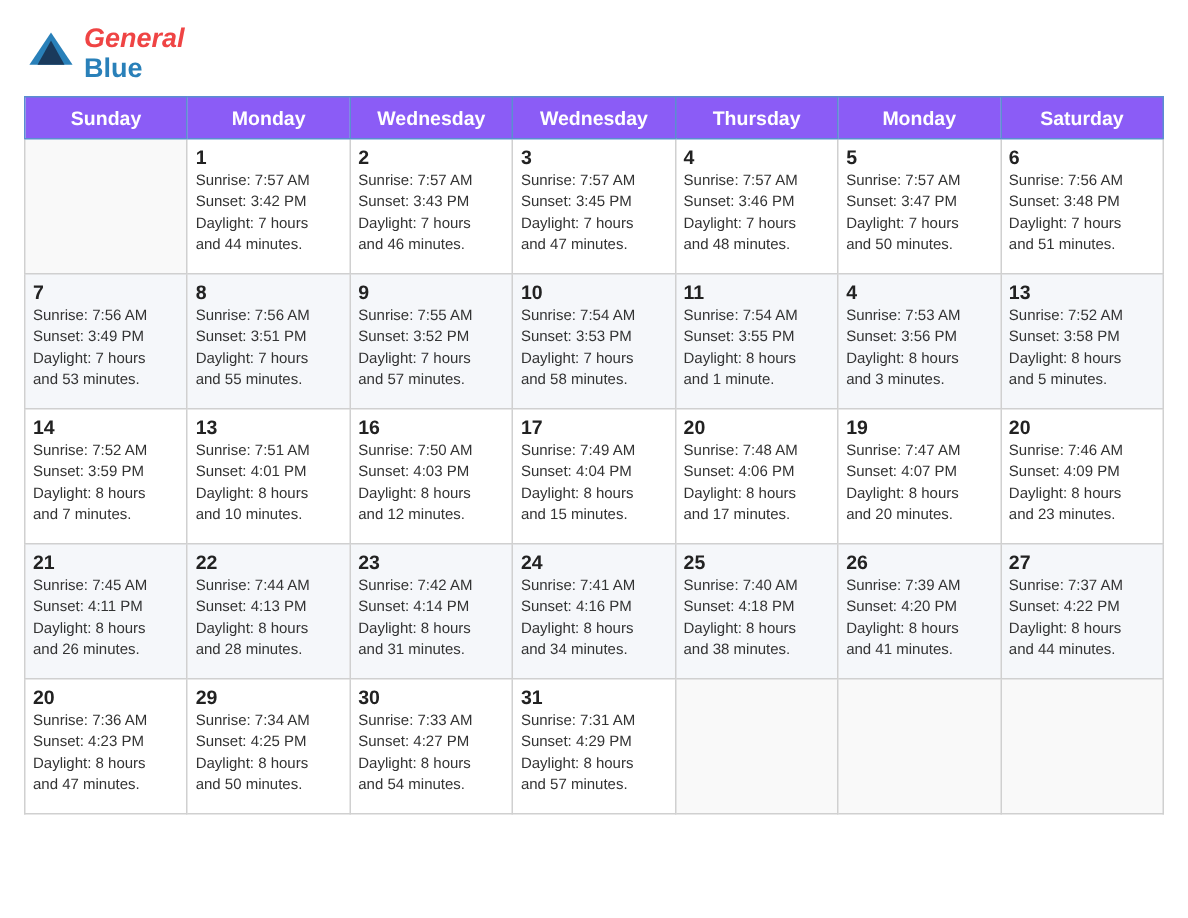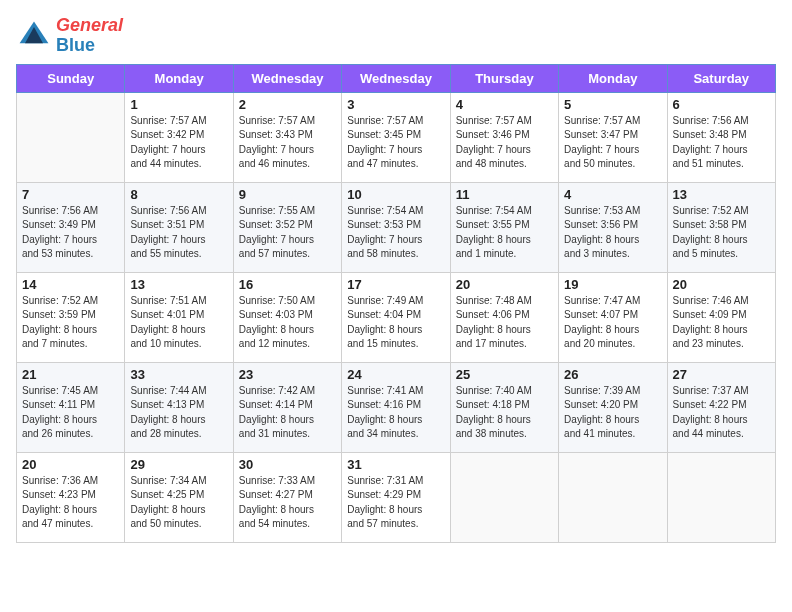--- a/index.html
+++ b/index.html
@@ -209,21 +209,21 @@
           <span class="day-num">20</span>
           <div class="cell-info">Sunrise: 7:46 AM<br>Sunset: 4:09 PM<br>Daylight: 8 hours<br>and 23 minutes.</div>
         </td>
       </tr>
       <tr>
         <td>
           <span class="day-num">21</span>
           <div class="cell-info">Sunrise: 7:45 AM<br>Sunset: 4:11 PM<br>Daylight: 8 hours<br>and 26 minutes.</div>
         </td>
         <td>
-          <span class="day-num">33</span>
+          <span class="day-num">22</span>
           <div class="cell-info">Sunrise: 7:44 AM<br>Sunset: 4:13 PM<br>Daylight: 8 hours<br>and 28 minutes.</div>
         </td>
         <td>
           <span class="day-num">23</span>
           <div class="cell-info">Sunrise: 7:42 AM<br>Sunset: 4:14 PM<br>Daylight: 8 hours<br>and 31 minutes.</div>
         </td>
         <td>
           <span class="day-num">24</span>
           <div class="cell-info">Sunrise: 7:41 AM<br>Sunset: 4:16 PM<br>Daylight: 8 hours<br>and 34 minutes.</div>
         </td>

